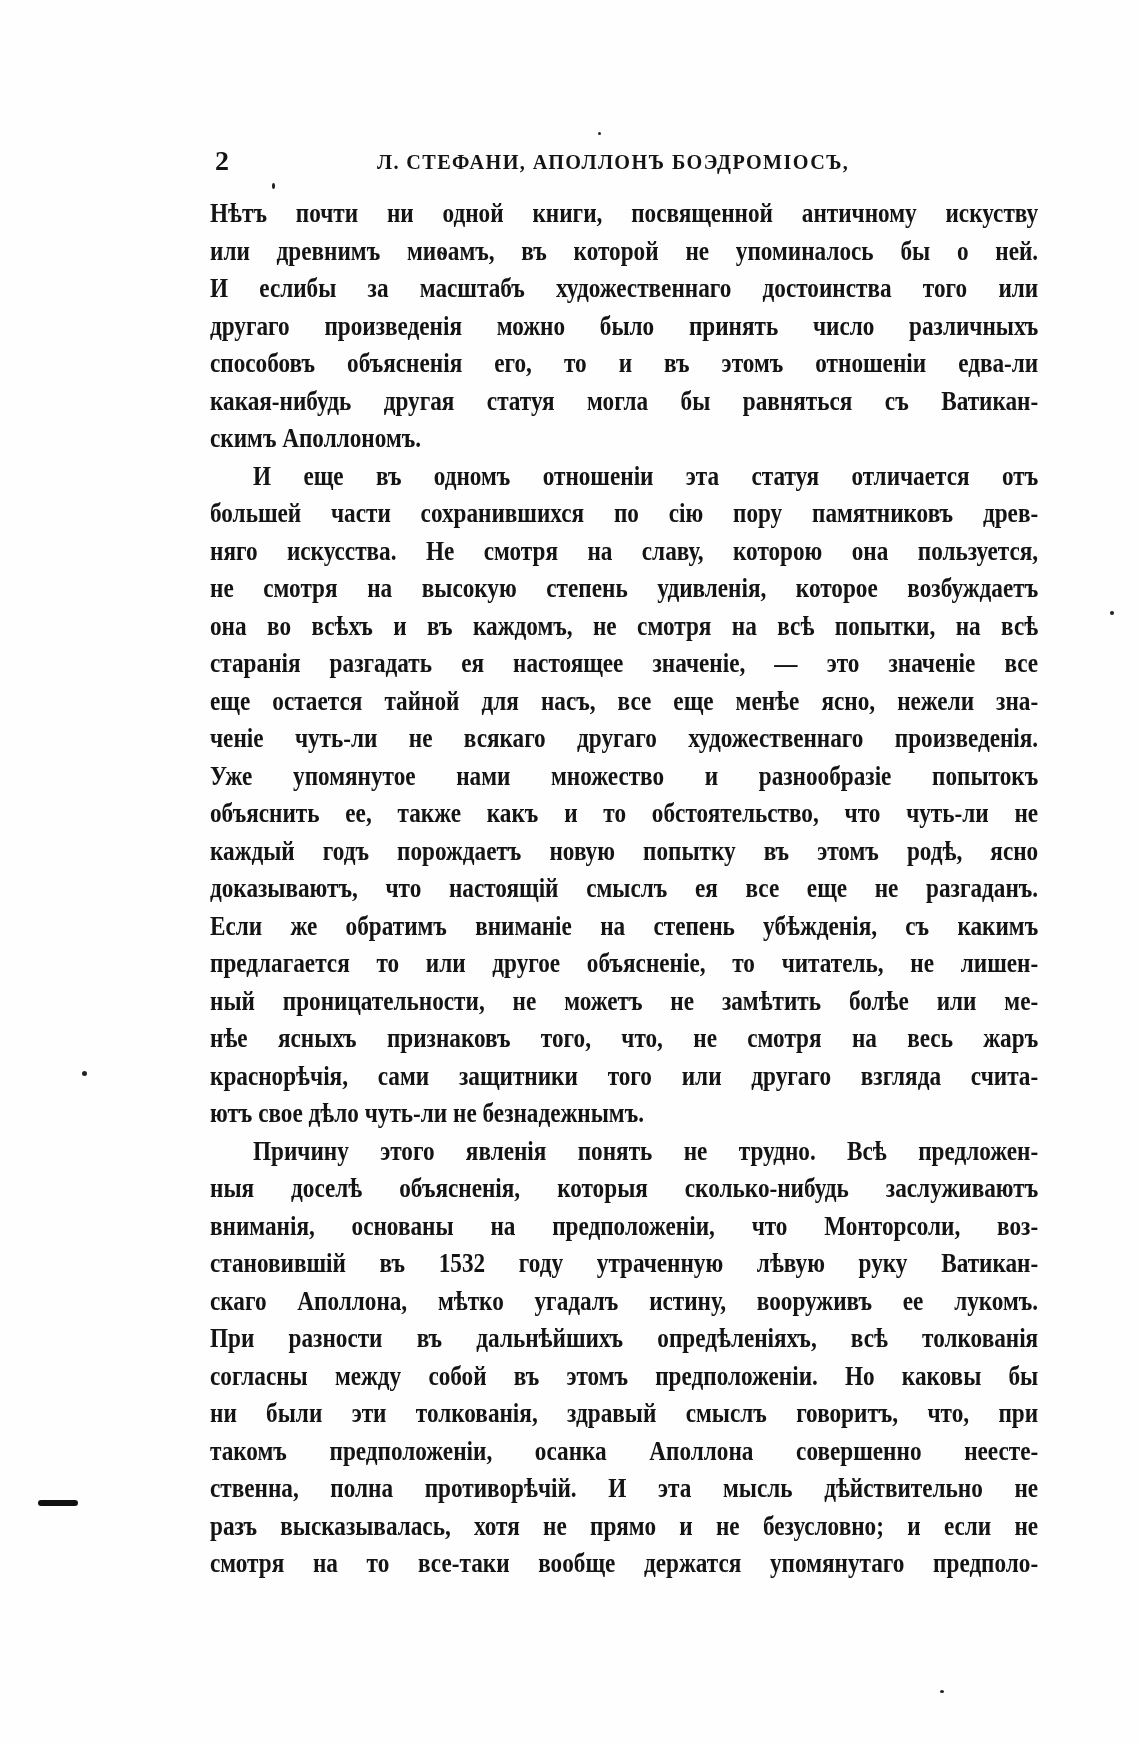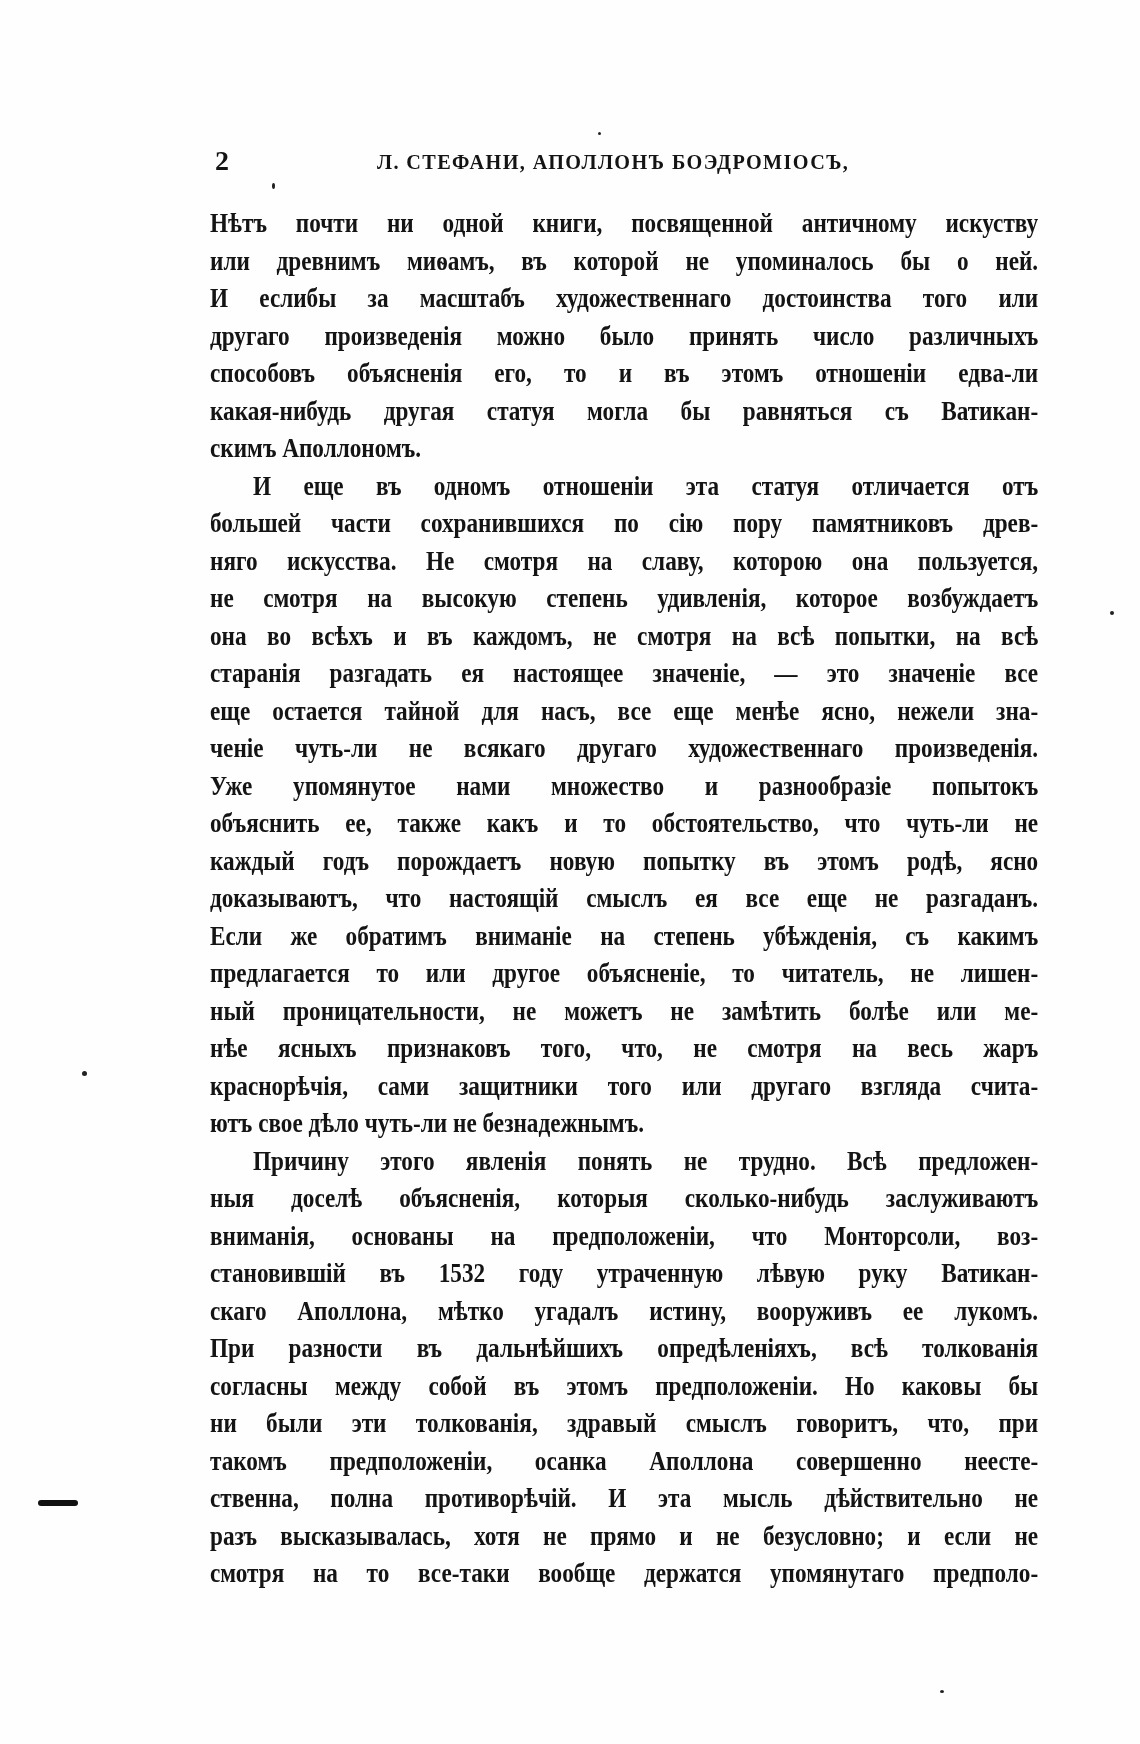--- a/index.html
+++ b/index.html
@@ -13,21 +13,21 @@
     position: absolute; left: 215px; top: 145px; width: 720px; height: 36px;
   }
   .page-num {
     position: absolute; left: 0; top: 0; font-size: 28px; font-weight: bold;
   }
   .running-title {
     position: absolute; left: 162px; top: 4px; font-size: 22px; font-weight: bold;
     letter-spacing: 1.5px; transform: scaleX(0.92); transform-origin: left;
   }
   .body-text {
-    position: absolute; left: 210px; top: 205px; width: 828px;
+    position: absolute; left: 210px; top: 195px; width: 828px;
   }
   .line {
     display: block; height: 37.5px; line-height: 37.5px;
     font-size: 27px; font-weight: bold;
     text-align: justify; text-align-last: justify;
     white-space: nowrap; overflow: visible;
     transform: scaleX(0.86); transform-origin: left; width: 963px;
   }
   .line.last { text-align-last: left; }
   .line.indent { padding-left: 50px; width: 913px; }

